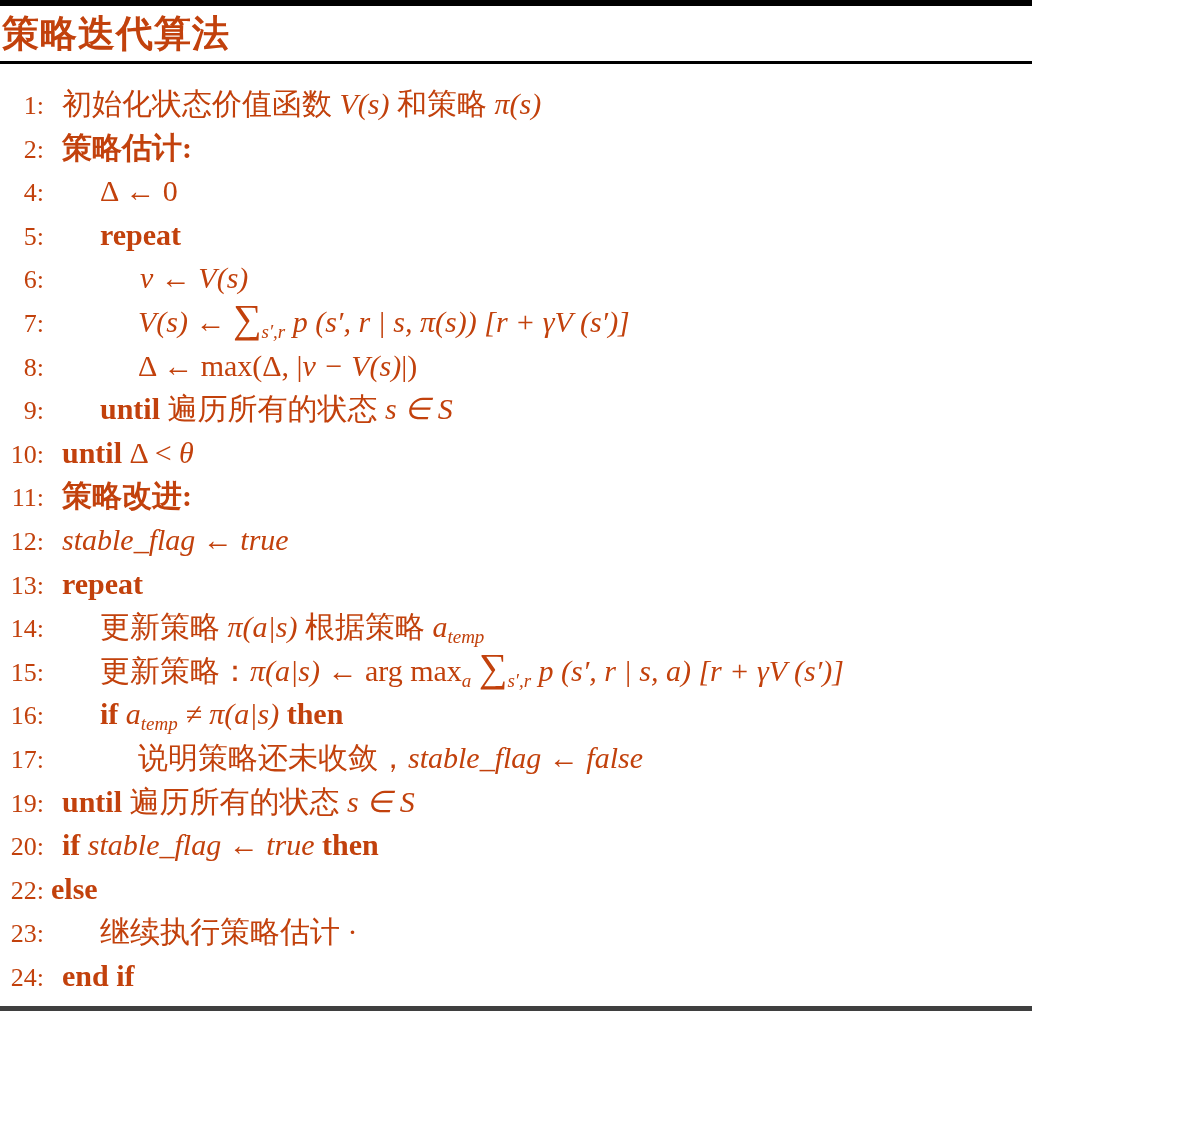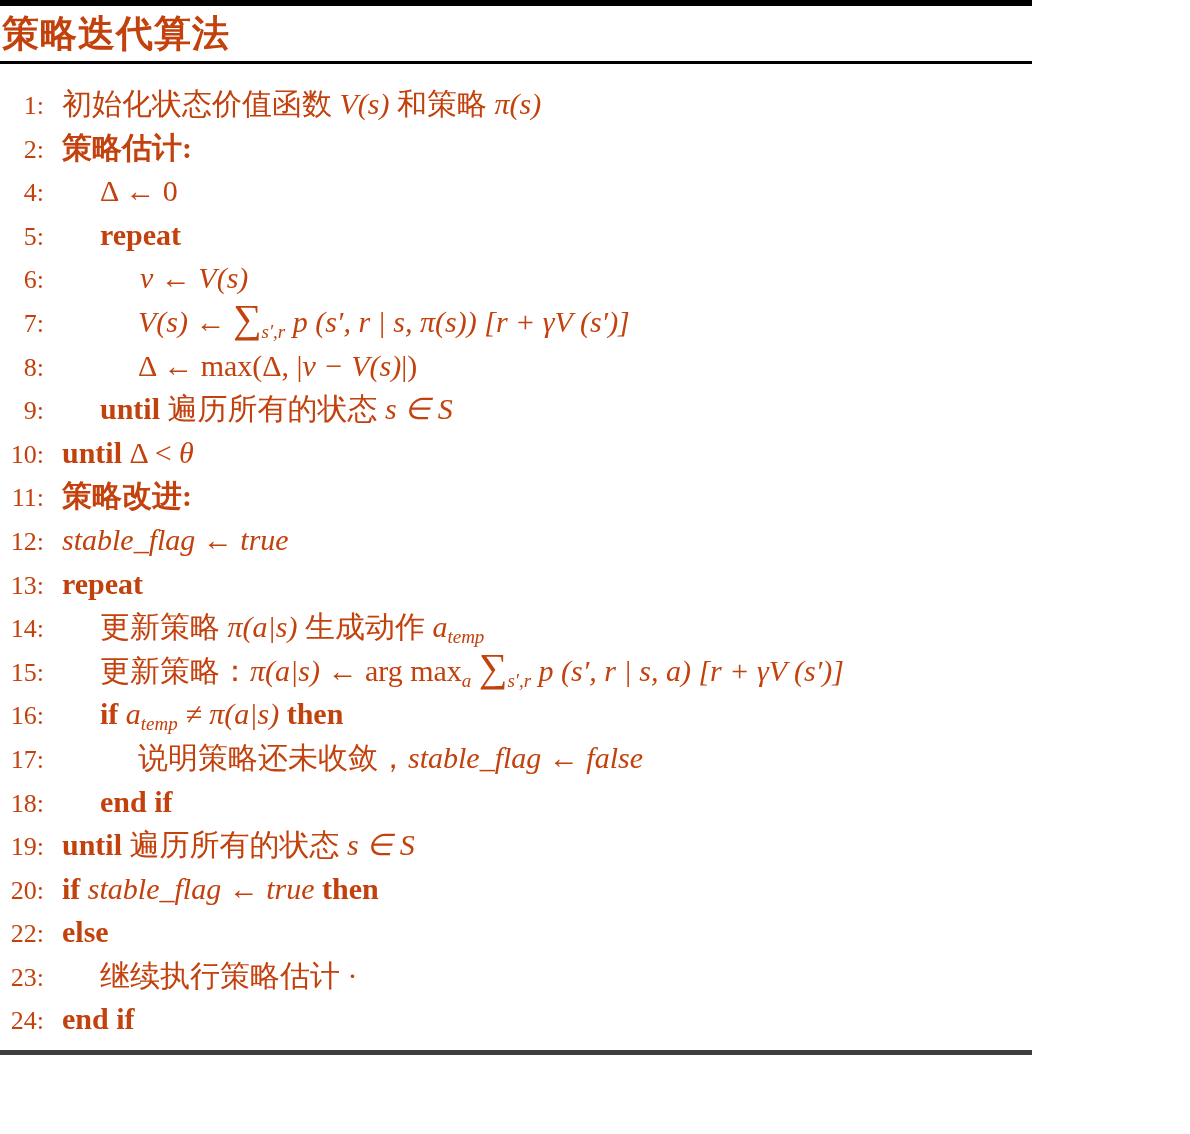--- a/index.html
+++ b/index.html
@@ -73,25 +73,24 @@
       <div class="line"><span class="num">4:</span><span class="content" style="margin-left: 56px;"><span class="seg-mr">Δ ← 0</span></span></div>
       <div class="line"><span class="num">5:</span><span class="content" style="margin-left: 56px;"><span class="seg-kw">repeat</span></span></div>
       <div class="line"><span class="num">6:</span><span class="content" style="margin-left: 96px;"><span class="seg-m">v ← V(s)</span></span></div>
       <div class="line"><span class="num">7:</span><span class="content" style="margin-left: 94px;"><span class="seg-m">V(s)</span><span class="seg-mr"> ← </span><span class="seg-sum">∑</span><sub class="seg-sub">s′,r</sub><span class="seg-m"> p (s′, r | s, π(s)) [r + γV (s′)]</span></span></div>
       <div class="line"><span class="num">8:</span><span class="content" style="margin-left: 94px;"><span class="seg-mr">Δ ← max(Δ, |</span><span class="seg-m">v − V(s)</span><span class="seg-mr">|)</span></span></div>
       <div class="line"><span class="num">9:</span><span class="content" style="margin-left: 56px;"><span class="seg-kw">until</span><span class="seg-t"> 遍历所有的状态 </span><span class="seg-m">s ∈ S</span></span></div>
       <div class="line"><span class="num">10:</span><span class="content" style="margin-left: 18px;"><span class="seg-kw">until</span><span class="seg-mr"> Δ &lt; </span><span class="seg-m">θ</span></span></div>
       <div class="line"><span class="num">11:</span><span class="content" style="margin-left: 18px;"><span class="seg-b">策略改进:</span></span></div>
       <div class="line"><span class="num">12:</span><span class="content" style="margin-left: 18px;"><span class="seg-m">stable_flag ← true</span></span></div>
       <div class="line"><span class="num">13:</span><span class="content" style="margin-left: 18px;"><span class="seg-kw">repeat</span></span></div>
-      <div class="line"><span class="num">14:</span><span class="content" style="margin-left: 56px;"><span class="seg-t">更新策略 </span><span class="seg-m">π(a|s)</span><span class="seg-t"> 生成动作 </span><span class="seg-m">a</span><sub class="seg-sub">temp</sub></span></div>
+      <div class="line"><span class="num">14:</span><span class="content" style="margin-left: 56px;"><span class="seg-t">更新策略 </span><span class="seg-m">π(a|s)</span><span class="seg-t"> 根据策略 </span><span class="seg-m">a</span><sub class="seg-sub">temp</sub></span></div>
       <div class="line"><span class="num">15:</span><span class="content" style="margin-left: 56px;"><span class="seg-t">更新策略：</span><span class="seg-m">π(a|s)</span><span class="seg-mr"> ← arg max</span><sub class="seg-sub">a</sub><span class="seg-mr"> </span><span class="seg-sum">∑</span><sub class="seg-sub">s′,r</sub><span class="seg-m"> p (s′, r | s, a) [r + γV (s′)]</span></span></div>
       <div class="line"><span class="num">16:</span><span class="content" style="margin-left: 56px;"><span class="seg-kw">if</span><span class="seg-m"> a</span><sub class="seg-sub">temp</sub><span class="seg-m"> ≠ π(a|s) </span><span class="seg-kw">then</span></span></div>
       <div class="line"><span class="num">17:</span><span class="content" style="margin-left: 94px;"><span class="seg-t">说明策略还未收敛，</span><span class="seg-m">stable_flag ← false</span></span></div>
-      <div class="line"><span class="num">18:</span><span class="content" style="margin-left: 56px;"><span class="seg-kw">end if</span></span></div>
       <div class="line"><span class="num">19:</span><span class="content" style="margin-left: 18px;"><span class="seg-kw">until</span><span class="seg-t"> 遍历所有的状态 </span><span class="seg-m">s ∈ S</span></span></div>
       <div class="line"><span class="num">20:</span><span class="content" style="margin-left: 18px;"><span class="seg-kw">if</span><span class="seg-m"> stable_flag ← true </span><span class="seg-kw">then</span></span></div>
-      <div class="line"><span class="num">22:</span><span class="content" style="margin-left: 18px;"><span class="seg-kw">else</span></span></div>
+      <div class="line"><span class="num">22:</span><span class="content" style="margin-left: 7px;"><span class="seg-kw">else</span></span></div>
       <div class="line"><span class="num">23:</span><span class="content" style="margin-left: 56px;"><span class="seg-t">继续执行策略估计 ·</span></span></div>
       <div class="line"><span class="num">24:</span><span class="content" style="margin-left: 18px;"><span class="seg-kw">end if</span></span></div>
     </div>
   <div class="rule rule-bottom"></div>
 </div>
 
 </body></html>

